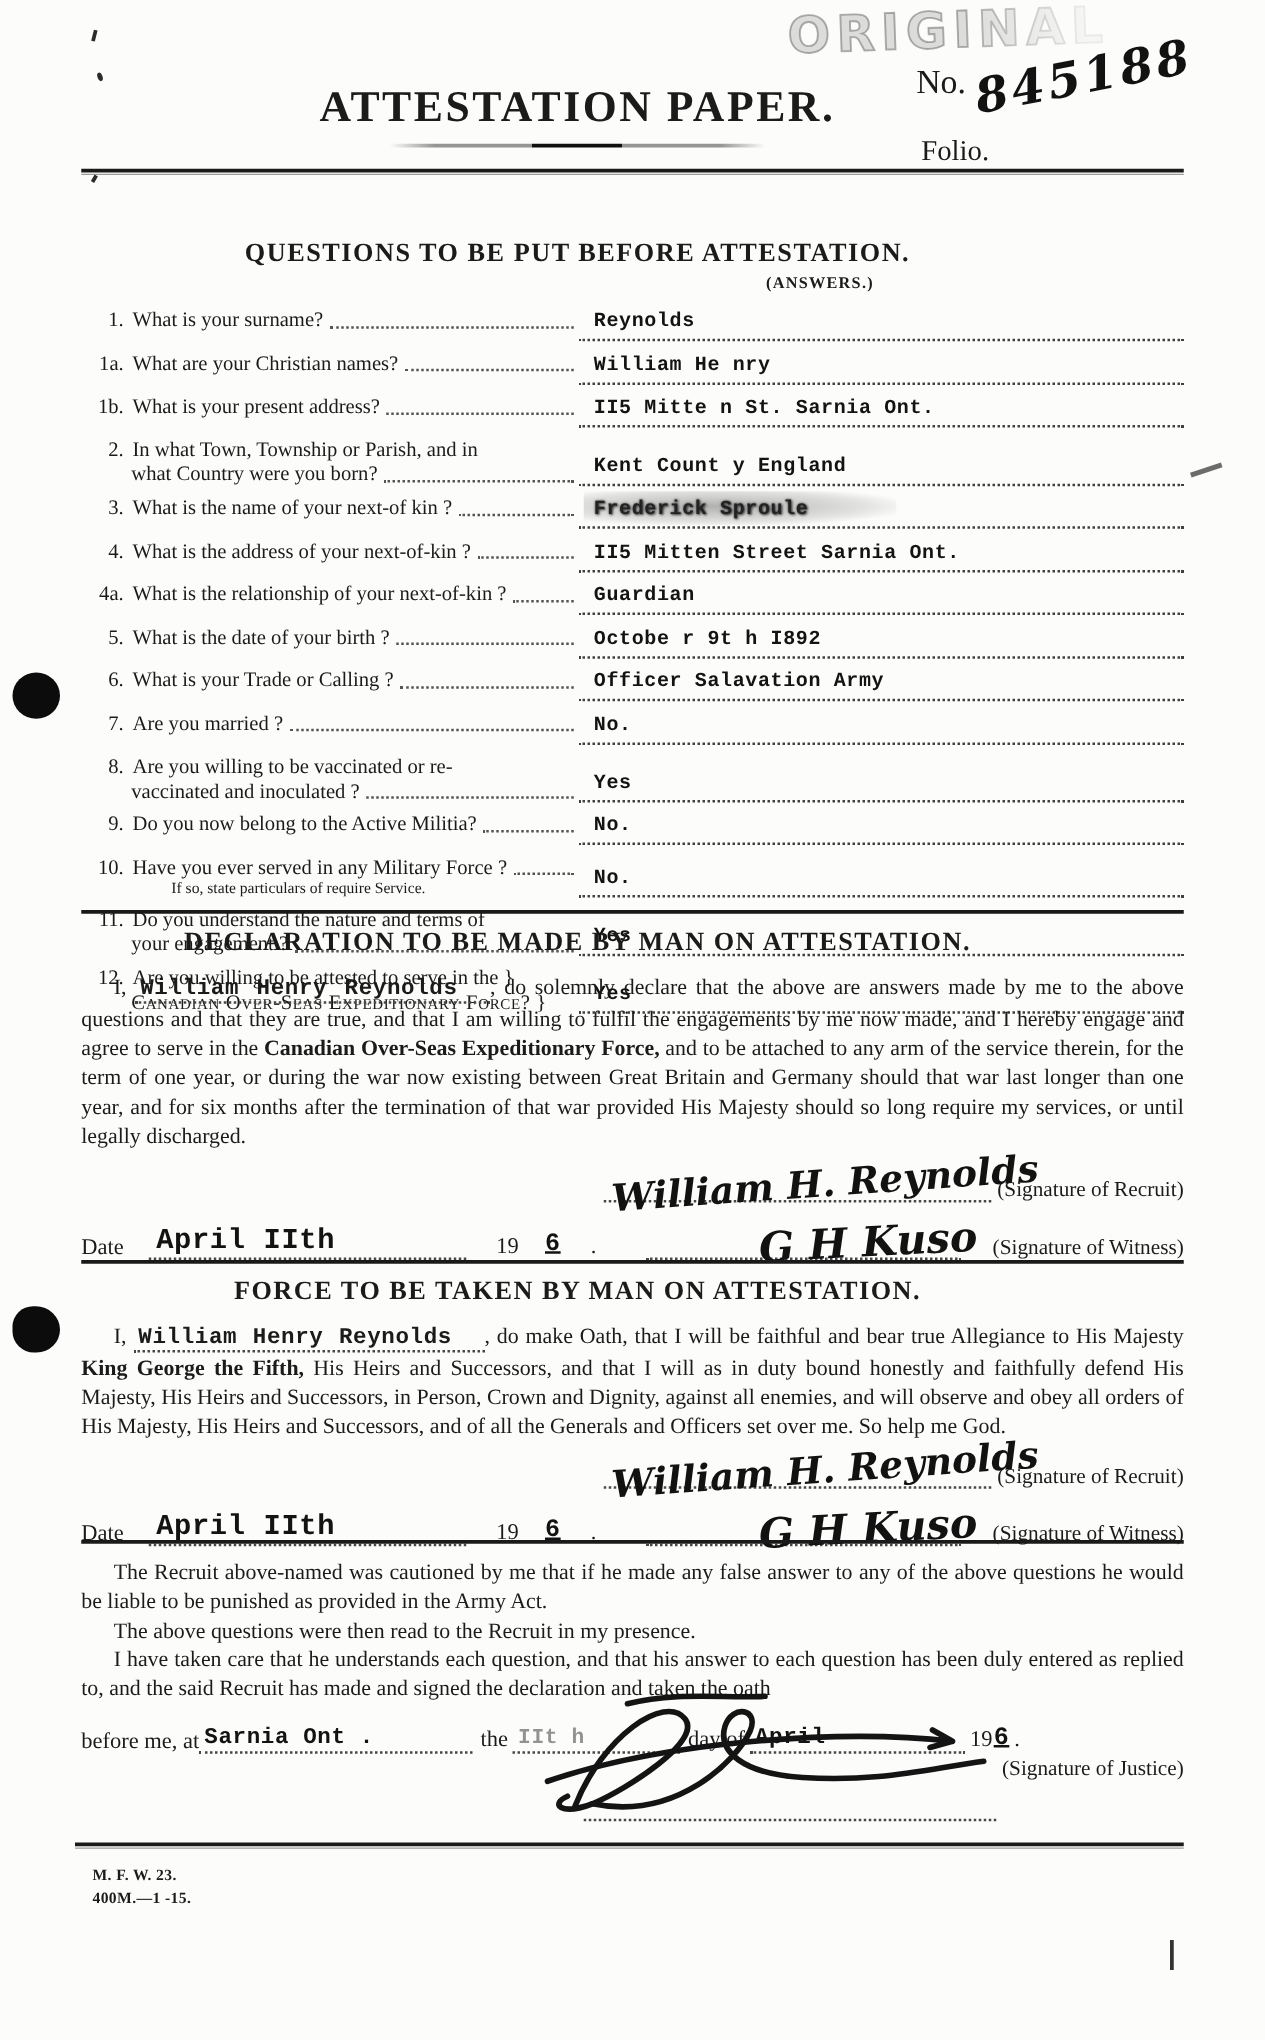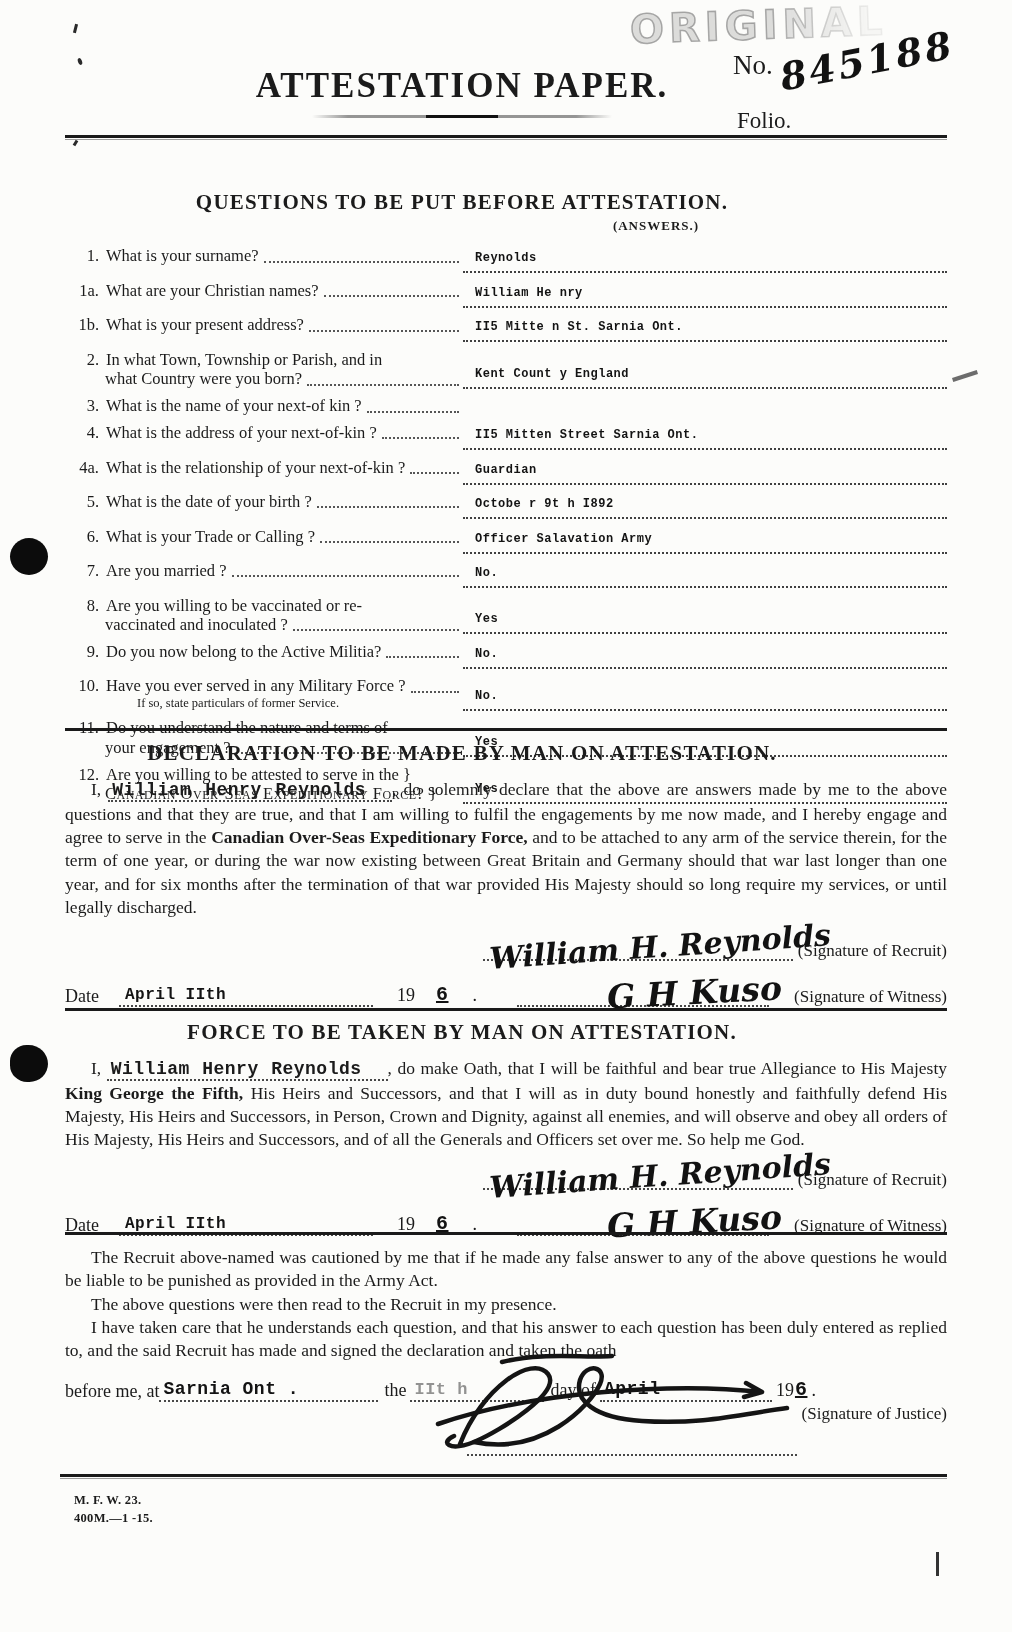--- a/index.html
+++ b/index.html
@@ -38,37 +38,37 @@
   .q-num{flex:none;width:34px;text-align:right;padding-right:7px;}
   .leader{flex:1;min-width:8px;border-bottom:2px dotted #555;margin:0 4px 3px 5px;}
   .q-left:has(.l2t:not(:empty)) .l1 .leader{visibility:hidden;}
   .l2:has(> .l2t:empty){display:none;}
   .l2t:empty + .leader{display:none;}
   .q-left:has(.l2t.smallcaps) .l2 .leader{visibility:hidden;}
   .smallcaps{font-variant:small-caps;letter-spacing:.5px;}
   .q-note{padding-left:72px;font-size:12.5px;}
   .q-note:empty{display:none;}
   .q-answer{flex:1;align-self:flex-end;border-bottom:2.2px dotted #404040;padding:0 0 1px 12px;min-height:24px;}
-  .typed-answer{font-size:12px;position:relative;display:inline-block;}
+  .typed-answer{font-size:16px;position:relative;display:inline-block;}
   .smudged{filter:blur(.5px);text-shadow:0 0 2px #333,1px 1px 2px #444;}
   .smudged::after{content:"";position:absolute;inset:-5px -70px -3px -8px;pointer-events:none;
     background:radial-gradient(ellipse at 42% 45%,rgba(55,55,55,.38),rgba(110,110,110,.18) 58%,transparent 78%);}
   
   .para{font-size:17.5px;line-height:1.33;text-align:justify;text-indent:26px;}
   .inline-typed{font-family:"Liberation Mono","DejaVu Sans Mono",monospace;font-weight:700;font-size:18px;
     border-bottom:2px dotted #474747;padding:0 26px 0 4px;letter-spacing:.5px;}
   .bold-inline{font-weight:700;}
   .sig-row{display:flex;align-items:flex-end;}
   .spacer{flex:1;}
   .sig-line{flex:0 0 310px;border-bottom:2px dotted #474747;position:relative;height:36px;}
   .sig-line .hand{position:absolute;left:6px;bottom:-5px;font-size:30px;transform:rotate(-4deg);}
   .sig-label{flex:none;font-size:17px;padding-left:5px;}
   .date-row{display:flex;align-items:flex-end;margin-top:8px;font-size:18px;gap:20px;}
   .date-line{flex:0 0 248px;border-bottom:2px dotted #474747;padding:0 0 1px 6px;}
-  .date-line .tw{font-size:16px;}
+  .date-line .tw{font-size:23px;}
   .yr{padding:0 1px 1px 4px;}
   .yr-typed{font-size:20px;padding-bottom:1px;text-decoration:underline;}
   .period{padding:0 6px 1px 4px;}
   .wit-line{flex:1;margin-left:14px;}
   .wit-line .hand{font-size:33px;transform:rotate(-3deg);bottom:-7px;left:90px;}
   
   #declaration{position:absolute;left:65px;top:728px;width:882px;}
   #declaration .sec-head{margin-top:10px;}
   #declaration .para{margin-top:12px;}
   #declaration .sig-row{margin-top:4px;}
@@ -196,20 +196,23 @@
 
         <div class="q-row">
           <div class="q-left">
             <div class="l1">
               <span class="q-num">3.</span>
               <span>What is the name of your next-of kin ?</span>
               <span class="leader"></span>
             </div>
 
           </div>
+          <div class="q-answer">
+            <span class="typed-answer tw smudged">Frederick Sproule</span>
+          </div>
         </div>
 
         <div class="q-row">
           <div class="q-left">
             <div class="l1">
               <span class="q-num">4.</span>
               <span>What is the address of your next-of-kin ?</span>
               <span class="leader"></span>
             </div>
 
@@ -308,21 +311,21 @@
         </div>
 
         <div class="q-row">
           <div class="q-left">
             <div class="l1">
               <span class="q-num">10.</span>
               <span>Have you ever served in any Military Force ?</span>
               <span class="leader"></span>
             </div>
 
-            <div class="q-note">If so, state particulars of former Service.</div>
+            <div class="q-note">If so, state particulars of require Service.</div>
           </div>
           <div class="q-answer">
             <span class="typed-answer tw">No.</span>
           </div>
         </div>
 
         <div class="q-row">
           <div class="q-left">
             <div class="l1">
               <span class="q-num">11.</span>

